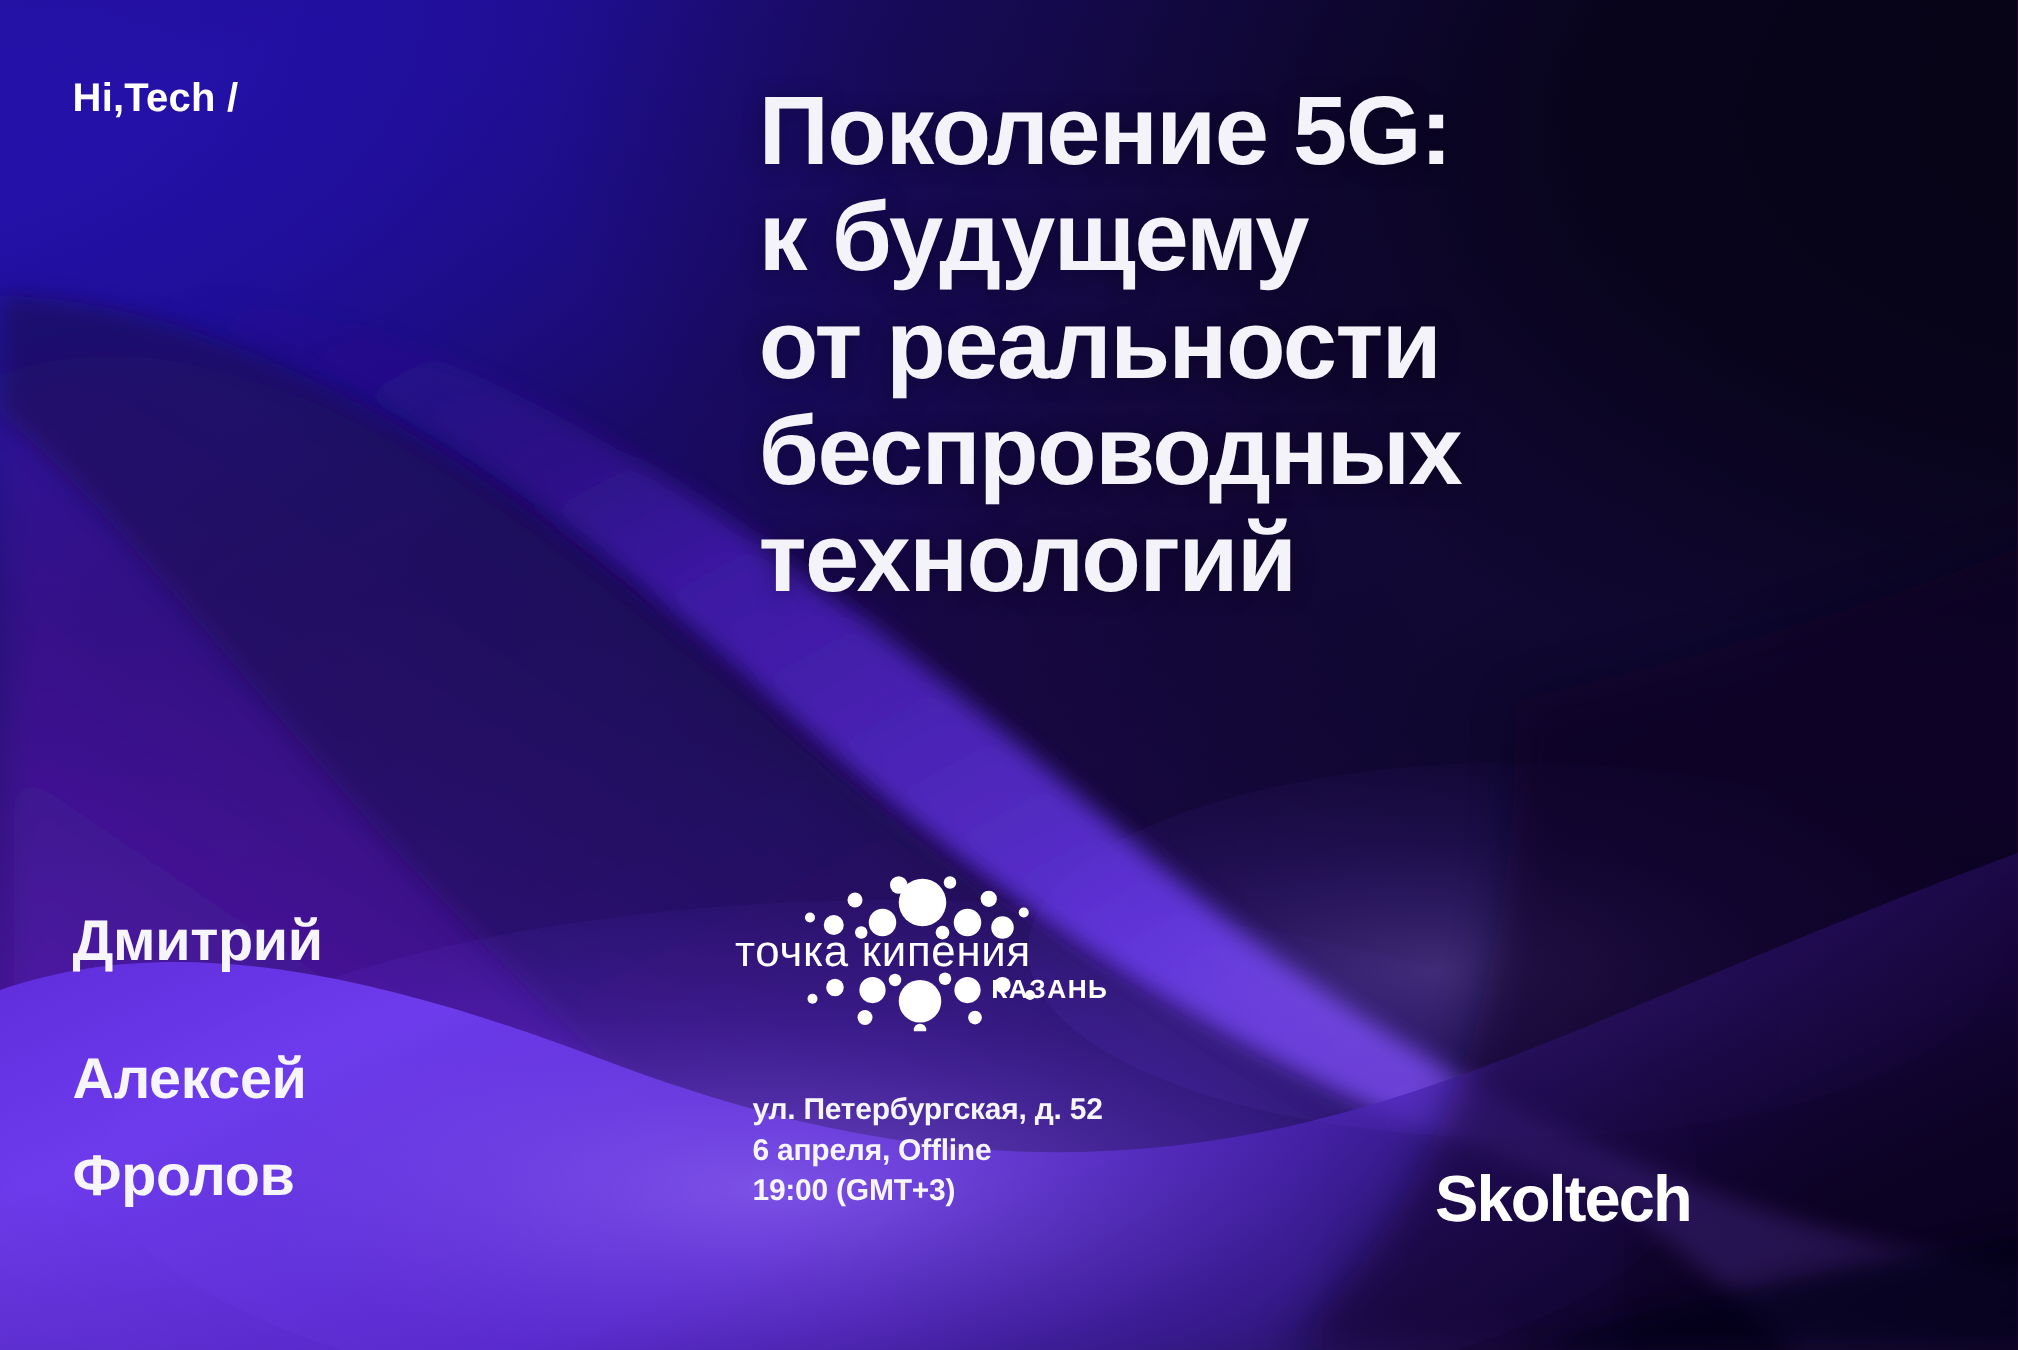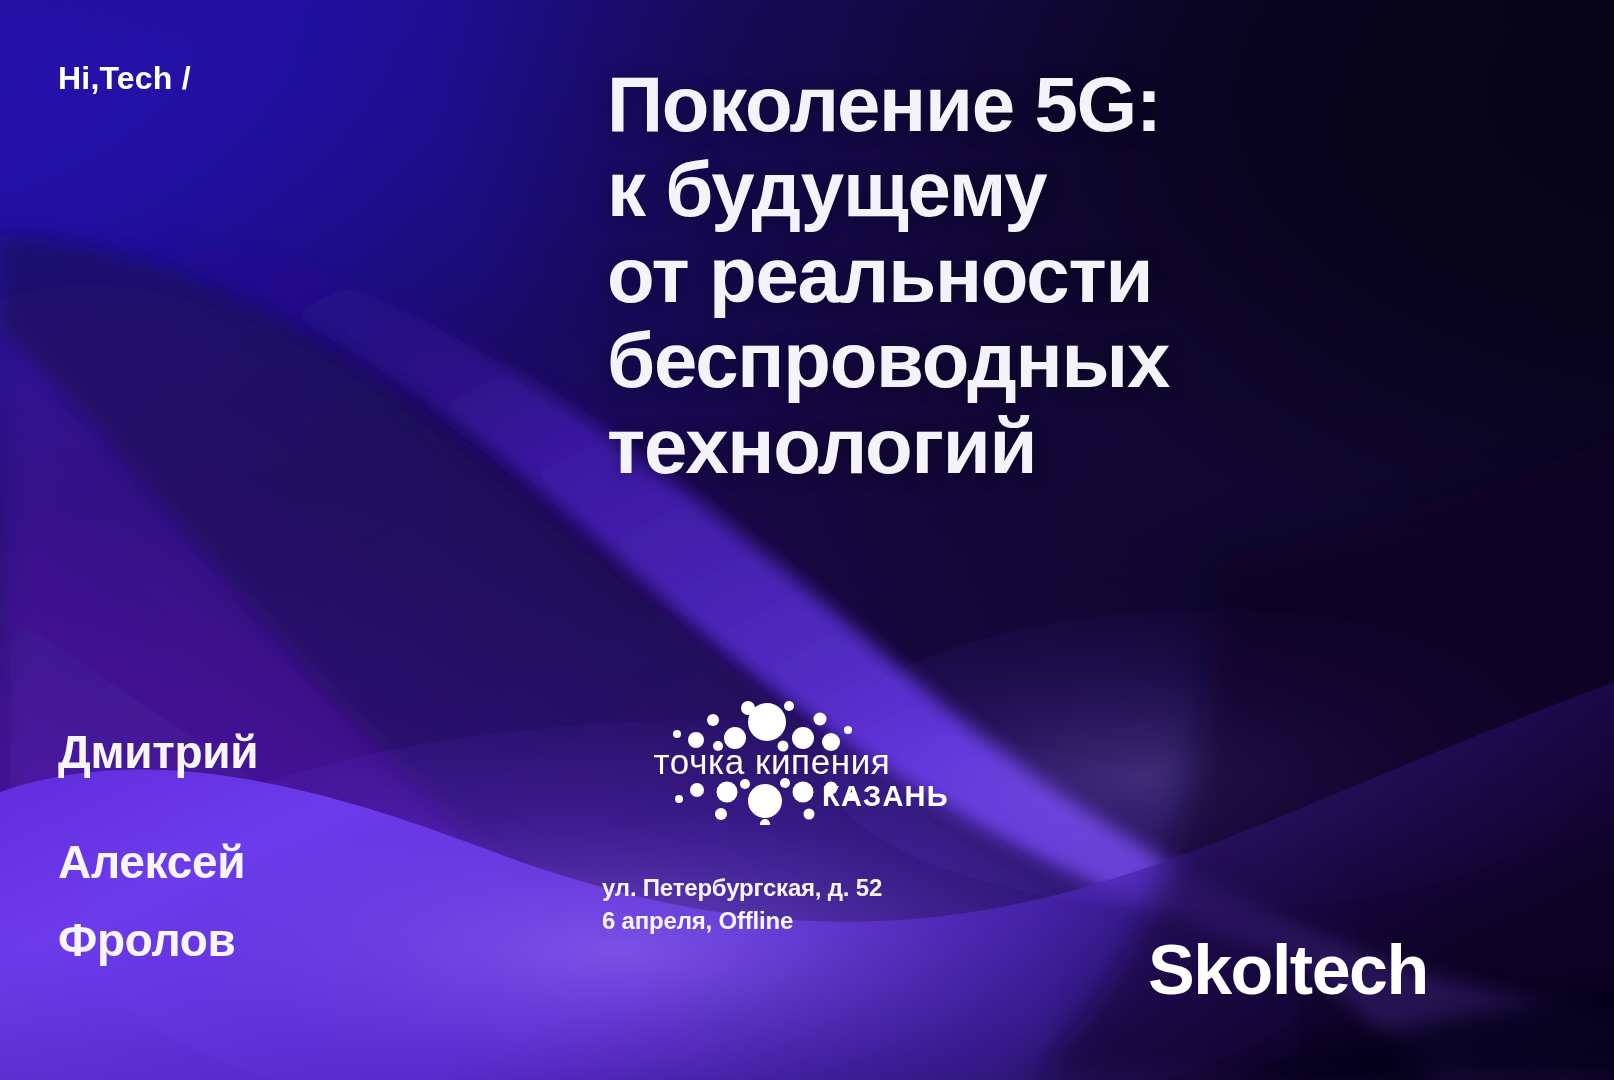--- a/index.html
+++ b/index.html
@@ -78,42 +78,41 @@
     letter-spacing: -0.3px;
     color: #f6f5fb;
   }
   .speaker { margin-bottom: 56px; }
   .speaker:last-child { margin-bottom: 0; }
   .speaker .sp-line { display: block; white-space: nowrap; margin-top: 24px; }
 
   
   .tk-logo {
     position: absolute;
-    left: 617px;
+    left: 588px;
     top: 700px;
     width: 310px;
     height: 125px;
-    text-align: center;
   }
   .tk-word {
     position: absolute;
     left: 0;
     top: 42px;
     width: 310px;
     font-size: 35px;
     font-weight: 400;
     letter-spacing: 0.6px;
     color: #ffffff;
     white-space: nowrap;
   }
   .tk-city {
     position: absolute;
     left: 205px;
     top: 80px;
-    font-size: 29px;
+    font-size: 21px;
     font-weight: 700;
     letter-spacing: 1.2px;
     color: #ffffff;
     white-space: nowrap;
   }
 
   
   .details {
     position: absolute;
     left: 602px;
@@ -124,21 +123,21 @@
     letter-spacing: -0.2px;
     color: #f6f5fb;
   }
   .details .dt-line { display: block; white-space: nowrap; }
 
   
   .skoltech {
     position: absolute;
     left: 1148px;
     top: 930px;
-    font-size: 70px;
+    font-size: 52px;
     font-weight: 700;
     letter-spacing: -1.5px;
     color: #ffffff;
     white-space: nowrap;
   }
 </style>
 </head>
 <body>
 
 <div id="poster">
@@ -256,17 +255,18 @@
         <circle cx="148" cy="124" r="5"></circle>
       </g>
     </svg>
     <div class="tk-word">точка кипения</div>
     <div class="tk-city">КАЗАНЬ</div>
   </div>
 
   <div class="details">
     <span class="dt-line">ул. Петербургская, д. 52</span>
     <span class="dt-line">6 апреля, Offline</span>
+    <span class="dt-line">19:00 (GMT+3)</span>
   </div>
 
   <div class="skoltech">Skoltech</div>
 
 </div>
 
 </body></html>

